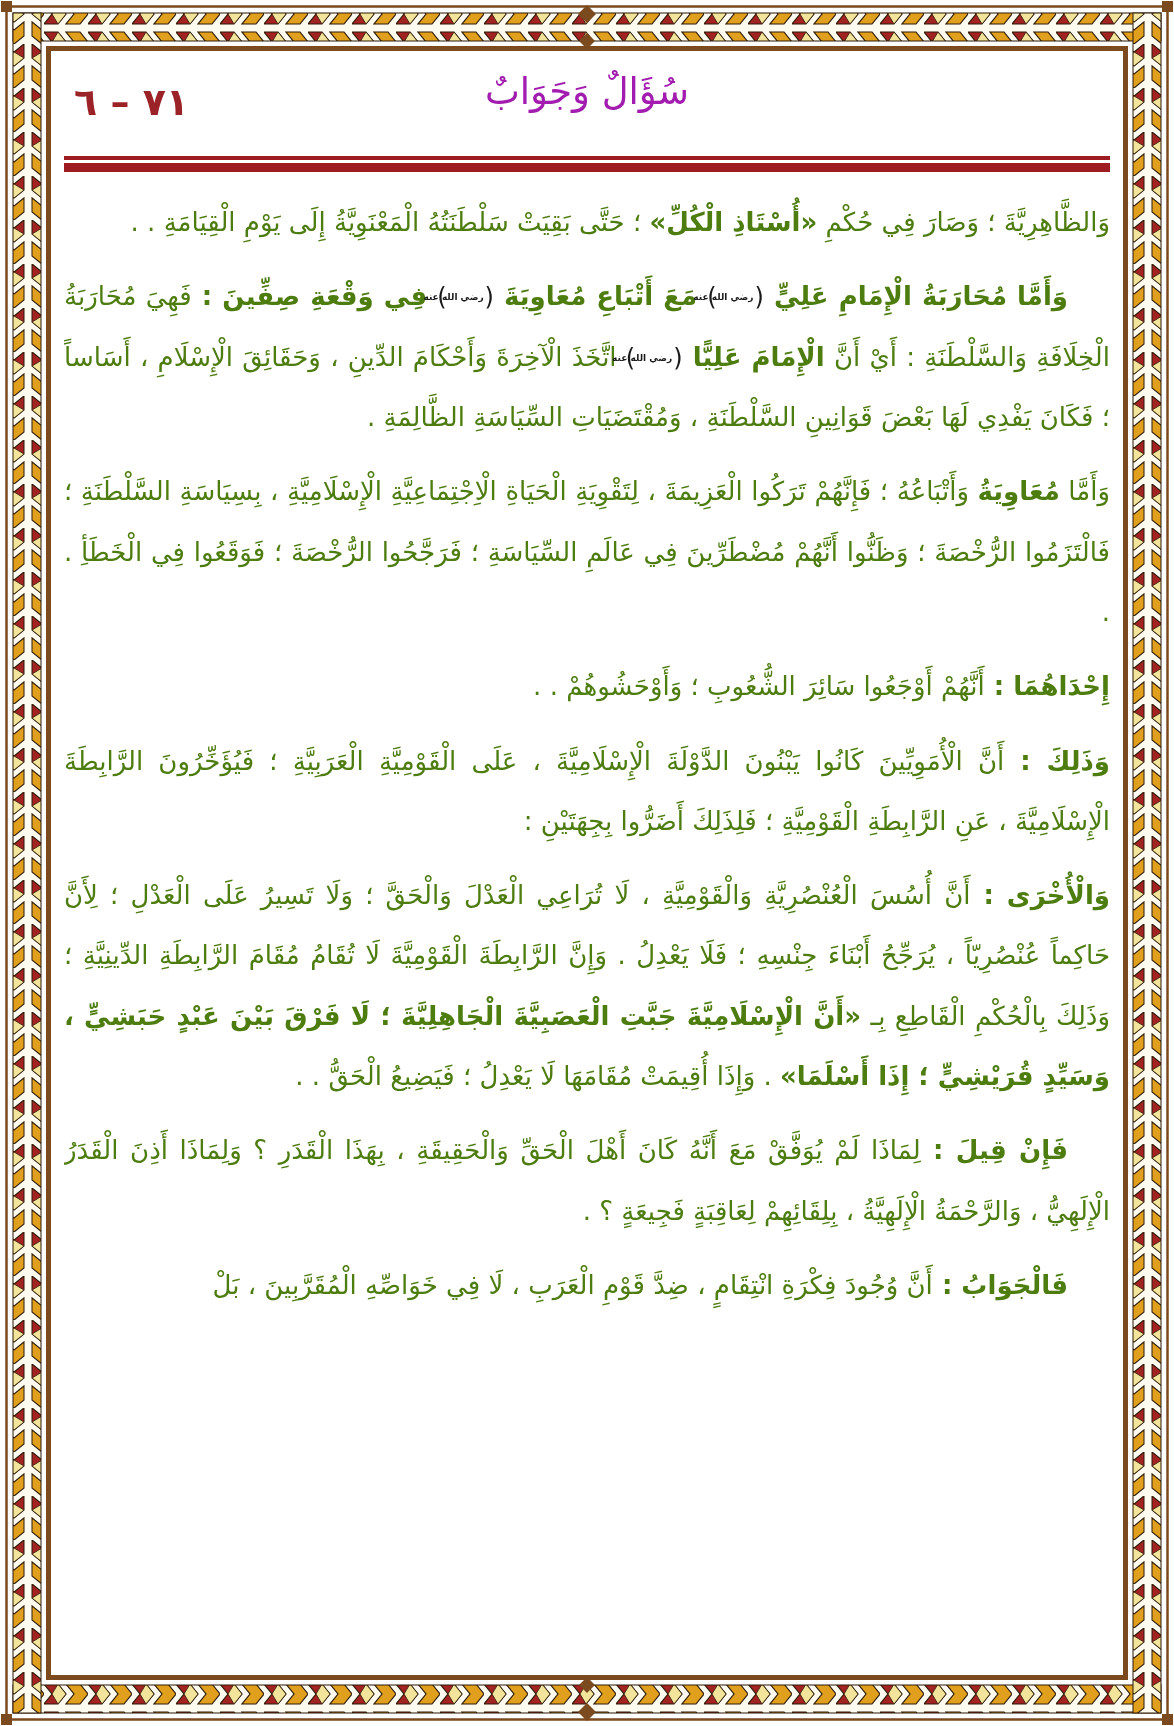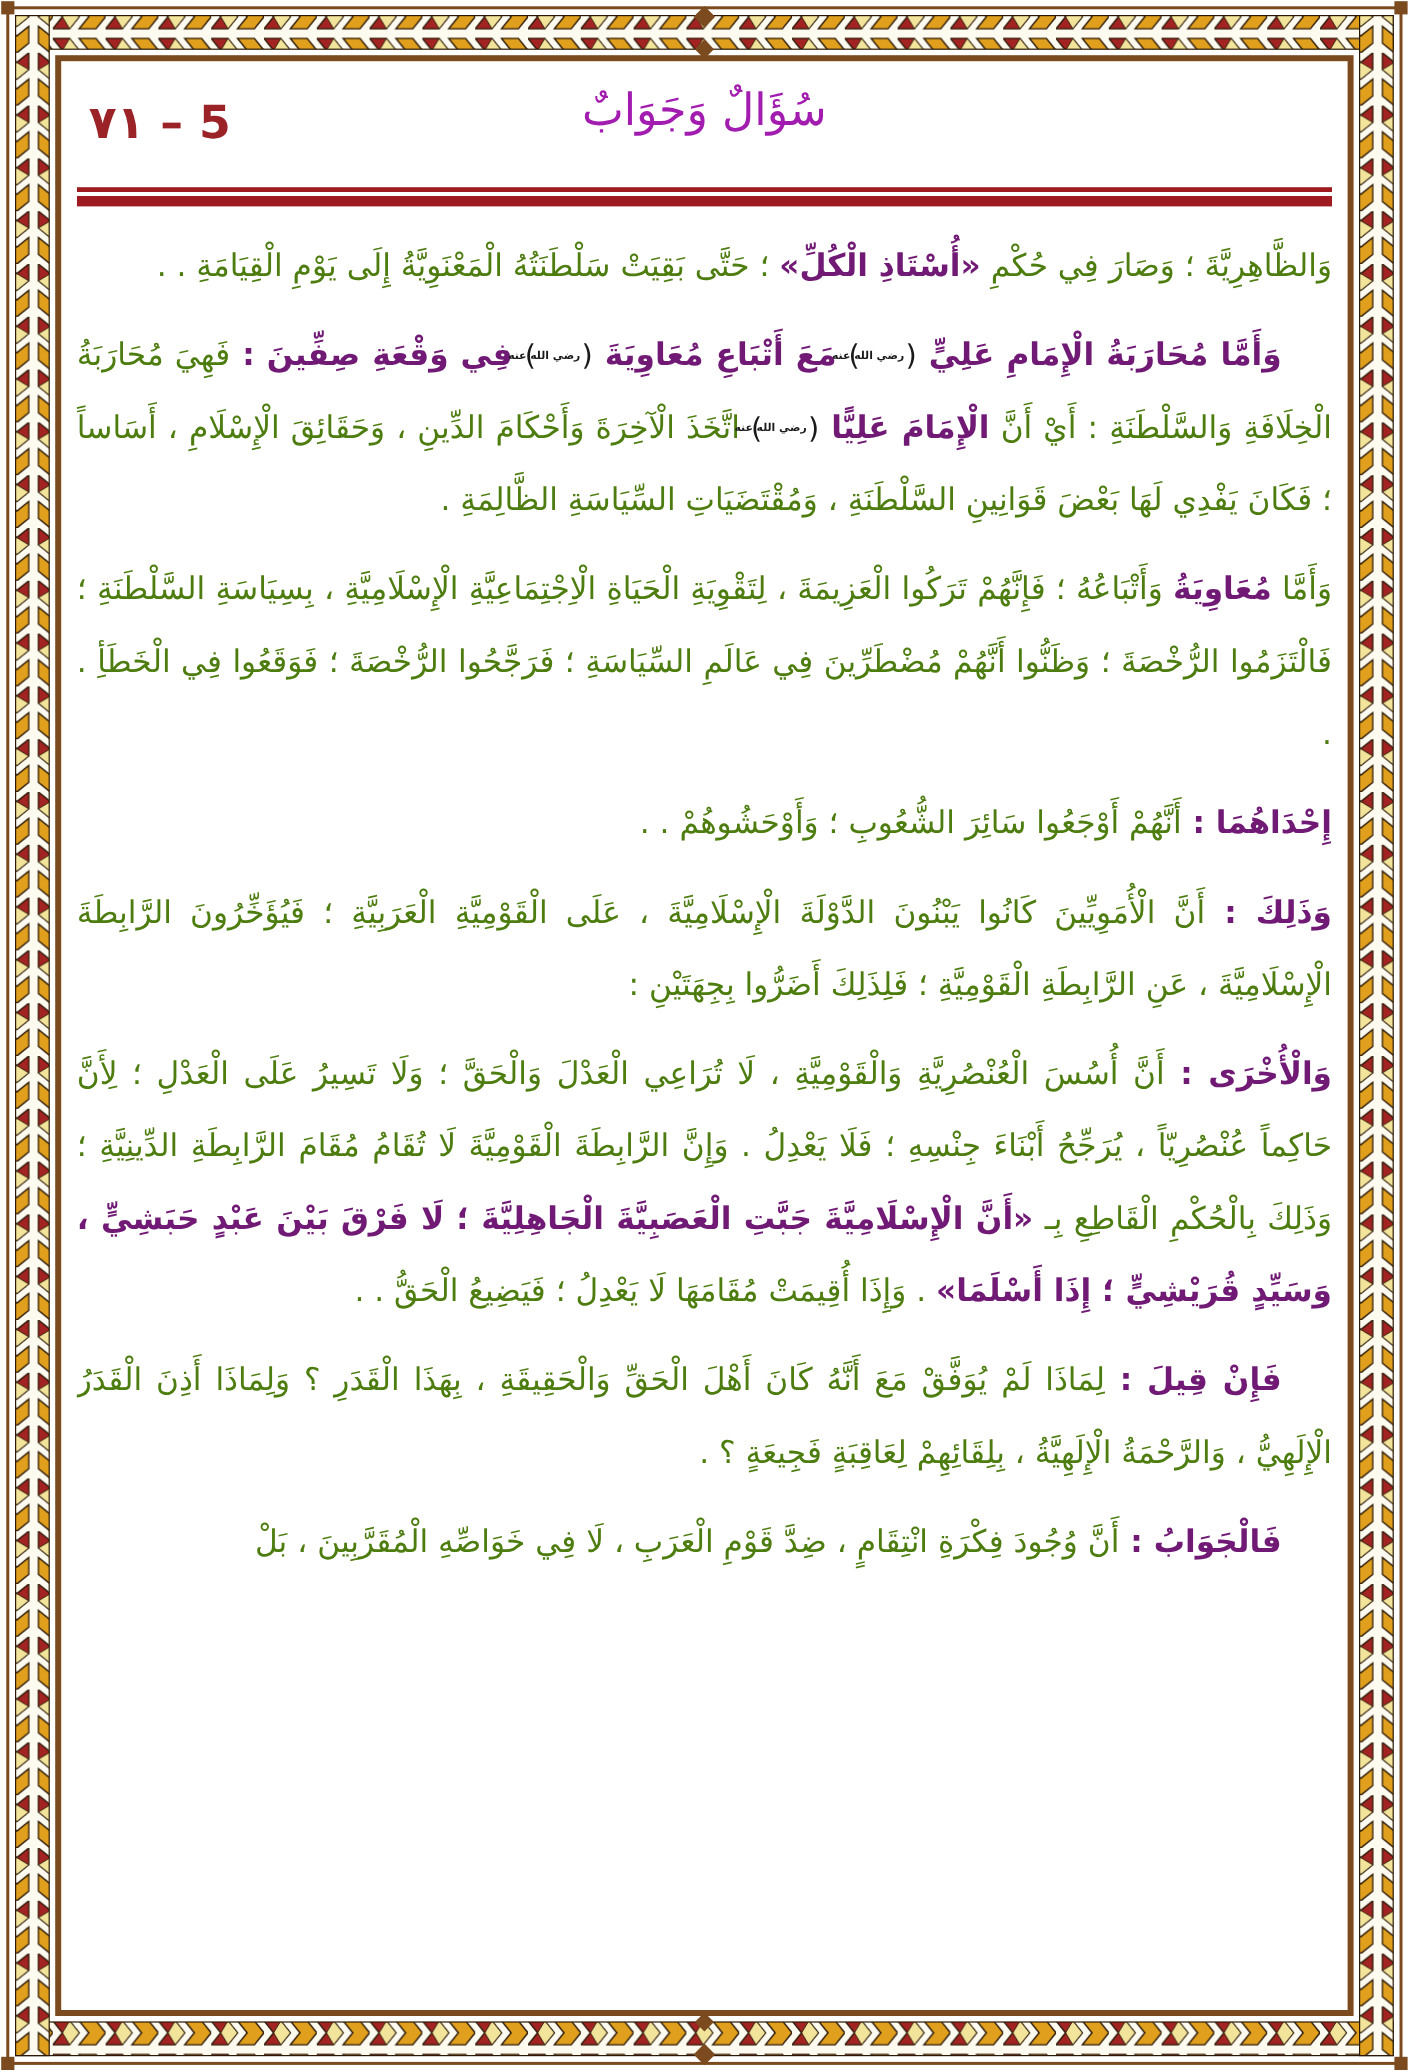--- a/index.html
+++ b/index.html
@@ -30,21 +30,21 @@
       #9e1b22 0px,#9e1b22 4px,
       #ffffff 4px,#ffffff 7px,
       #9e1b22 7px,#9e1b22 16px);
   }
   .body-text{
     direction:rtl;text-align:justify;margin-top:20px;
     font-size:26px;line-height:2.32;color:#141414;
   }
   .body-text p{margin:0 0 14px;}
   .p-indent{text-indent:42px;}
-  .seg-red{color:#701a75;font-weight:bold;}
+  .seg-red{color:#4d7c0f;font-weight:bold;}
   .seg-black{color:#4d7c0f;}
   .hon-wrap{
     color:#1a1a1a;font-weight:normal;font-size:24px;white-space:nowrap;
   }
   .hon{
     display:inline-block;width:36px;vertical-align:middle;
     font-size:9px;line-height:1.1;text-align:right;color:#1a1a1a;
     font-weight:bold;margin:0 1px;text-indent:0;
   }
 </style>
@@ -86,21 +86,21 @@
   <g fill="#7b4a1f">
     <polygon points="587,5 596,14 587,23 578,14"></polygon>
     <polygon points="587,33 595,41 587,49 579,41"></polygon>
     <polygon points="587,1677 595,1685 587,1693 579,1685"></polygon>
     <polygon points="587,1703 596,1712 587,1721 578,1712"></polygon>
   </g>
 </svg>
 
 <div class="content">
   <div class="page-header">
-    <div class="page-num">٧١ – 5</div>
+    <div class="page-num">٧١ – ٦</div>
     <div class="doc-title">سُؤَالٌ وَجَوَابٌ</div>
   </div>
   <div class="double-rule"></div>
   <div class="body-text" id="body-text">
       <p><span class="seg-black">وَالظَّاهِرِيَّةَ ؛ وَصَارَ فِي حُكْمِ </span><span class="seg-red">«أُسْتَاذِ الْكُلِّ»</span><span class="seg-black"> ؛ حَتَّى بَقِيَتْ سَلْطَنَتُهُ الْمَعْنَوِيَّةُ إِلَى يَوْمِ الْقِيَامَةِ . .</span></p>
       <p class="p-indent"><span class="seg-red">وَأَمَّا مُحَارَبَةُ الْإِمَامِ عَلِيٍّ </span><span class="hon-wrap">(<span class="hon">رضي الله عنه</span>)</span><span class="seg-red"> مَعَ أَتْبَاعِ مُعَاوِيَةَ </span><span class="hon-wrap">(<span class="hon">رضي الله عنه</span>)</span><span class="seg-red"> فِي وَقْعَةِ صِفِّينَ : </span><span class="seg-black">فَهِيَ مُحَارَبَةُ الْخِلَافَةِ وَالسَّلْطَنَةِ : أَيْ أَنَّ </span><span class="seg-red">الْإِمَامَ عَلِيًّا </span><span class="hon-wrap">(<span class="hon">رضي الله عنه</span>)</span><span class="seg-black"> اتَّخَذَ الْآخِرَةَ وَأَحْكَامَ الدِّينِ ، وَحَقَائِقَ الْإِسْلَامِ ، أَسَاساً ؛ فَكَانَ يَفْدِي لَهَا بَعْضَ قَوَانِينِ السَّلْطَنَةِ ، وَمُقْتَضَيَاتِ السِّيَاسَةِ الظَّالِمَةِ .</span></p>
       <p><span class="seg-black">وَأَمَّا </span><span class="seg-red">مُعَاوِيَةُ</span><span class="seg-black"> وَأَتْبَاعُهُ ؛ فَإِنَّهُمْ تَرَكُوا الْعَزِيمَةَ ، لِتَقْوِيَةِ الْحَيَاةِ الْاِجْتِمَاعِيَّةِ الْإِسْلَامِيَّةِ ، بِسِيَاسَةِ السَّلْطَنَةِ ؛ فَالْتَزَمُوا الرُّخْصَةَ ؛ وَظَنُّوا أَنَّهُمْ مُضْطَرِّينَ فِي عَالَمِ السِّيَاسَةِ ؛ فَرَجَّحُوا الرُّخْصَةَ ؛ فَوَقَعُوا فِي الْخَطَأِ . .</span></p>
       <p><span class="seg-red">إِحْدَاهُمَا : </span><span class="seg-black">أَنَّهُمْ أَوْجَعُوا سَائِرَ الشُّعُوبِ ؛ وَأَوْحَشُوهُمْ . .</span></p>
       <p><span class="seg-red">وَذَلِكَ : </span><span class="seg-black">أَنَّ الْأُمَوِيِّينَ كَانُوا يَبْنُونَ الدَّوْلَةَ الْإِسْلَامِيَّةَ ، عَلَى الْقَوْمِيَّةِ الْعَرَبِيَّةِ ؛ فَيُؤَخِّرُونَ الرَّابِطَةَ الْإِسْلَامِيَّةَ ، عَنِ الرَّابِطَةِ الْقَوْمِيَّةِ ؛ فَلِذَلِكَ أَضَرُّوا بِجِهَتَيْنِ :</span></p>
       <p><span class="seg-red">وَالْأُخْرَى : </span><span class="seg-black">أَنَّ أُسُسَ الْعُنْصُرِيَّةِ وَالْقَوْمِيَّةِ ، لَا تُرَاعِي الْعَدْلَ وَالْحَقَّ ؛ وَلَا تَسِيرُ عَلَى الْعَدْلِ ؛ لِأَنَّ حَاكِماً عُنْصُرِيّاً ، يُرَجِّحُ أَبْنَاءَ جِنْسِهِ ؛ فَلَا يَعْدِلُ . وَإِنَّ الرَّابِطَةَ الْقَوْمِيَّةَ لَا تُقَامُ مُقَامَ الرَّابِطَةِ الدِّينِيَّةِ ؛ وَذَلِكَ بِالْحُكْمِ الْقَاطِعِ بِـ </span><span class="seg-red">«أَنَّ الْإِسْلَامِيَّةَ جَبَّتِ الْعَصَبِيَّةَ الْجَاهِلِيَّةَ ؛ لَا فَرْقَ بَيْنَ عَبْدٍ حَبَشِيٍّ ، وَسَيِّدٍ قُرَيْشِيٍّ ؛ إِذَا أَسْلَمَا»</span><span class="seg-black"> . وَإِذَا أُقِيمَتْ مُقَامَهَا لَا يَعْدِلُ ؛ فَيَضِيعُ الْحَقُّ . .</span></p>

